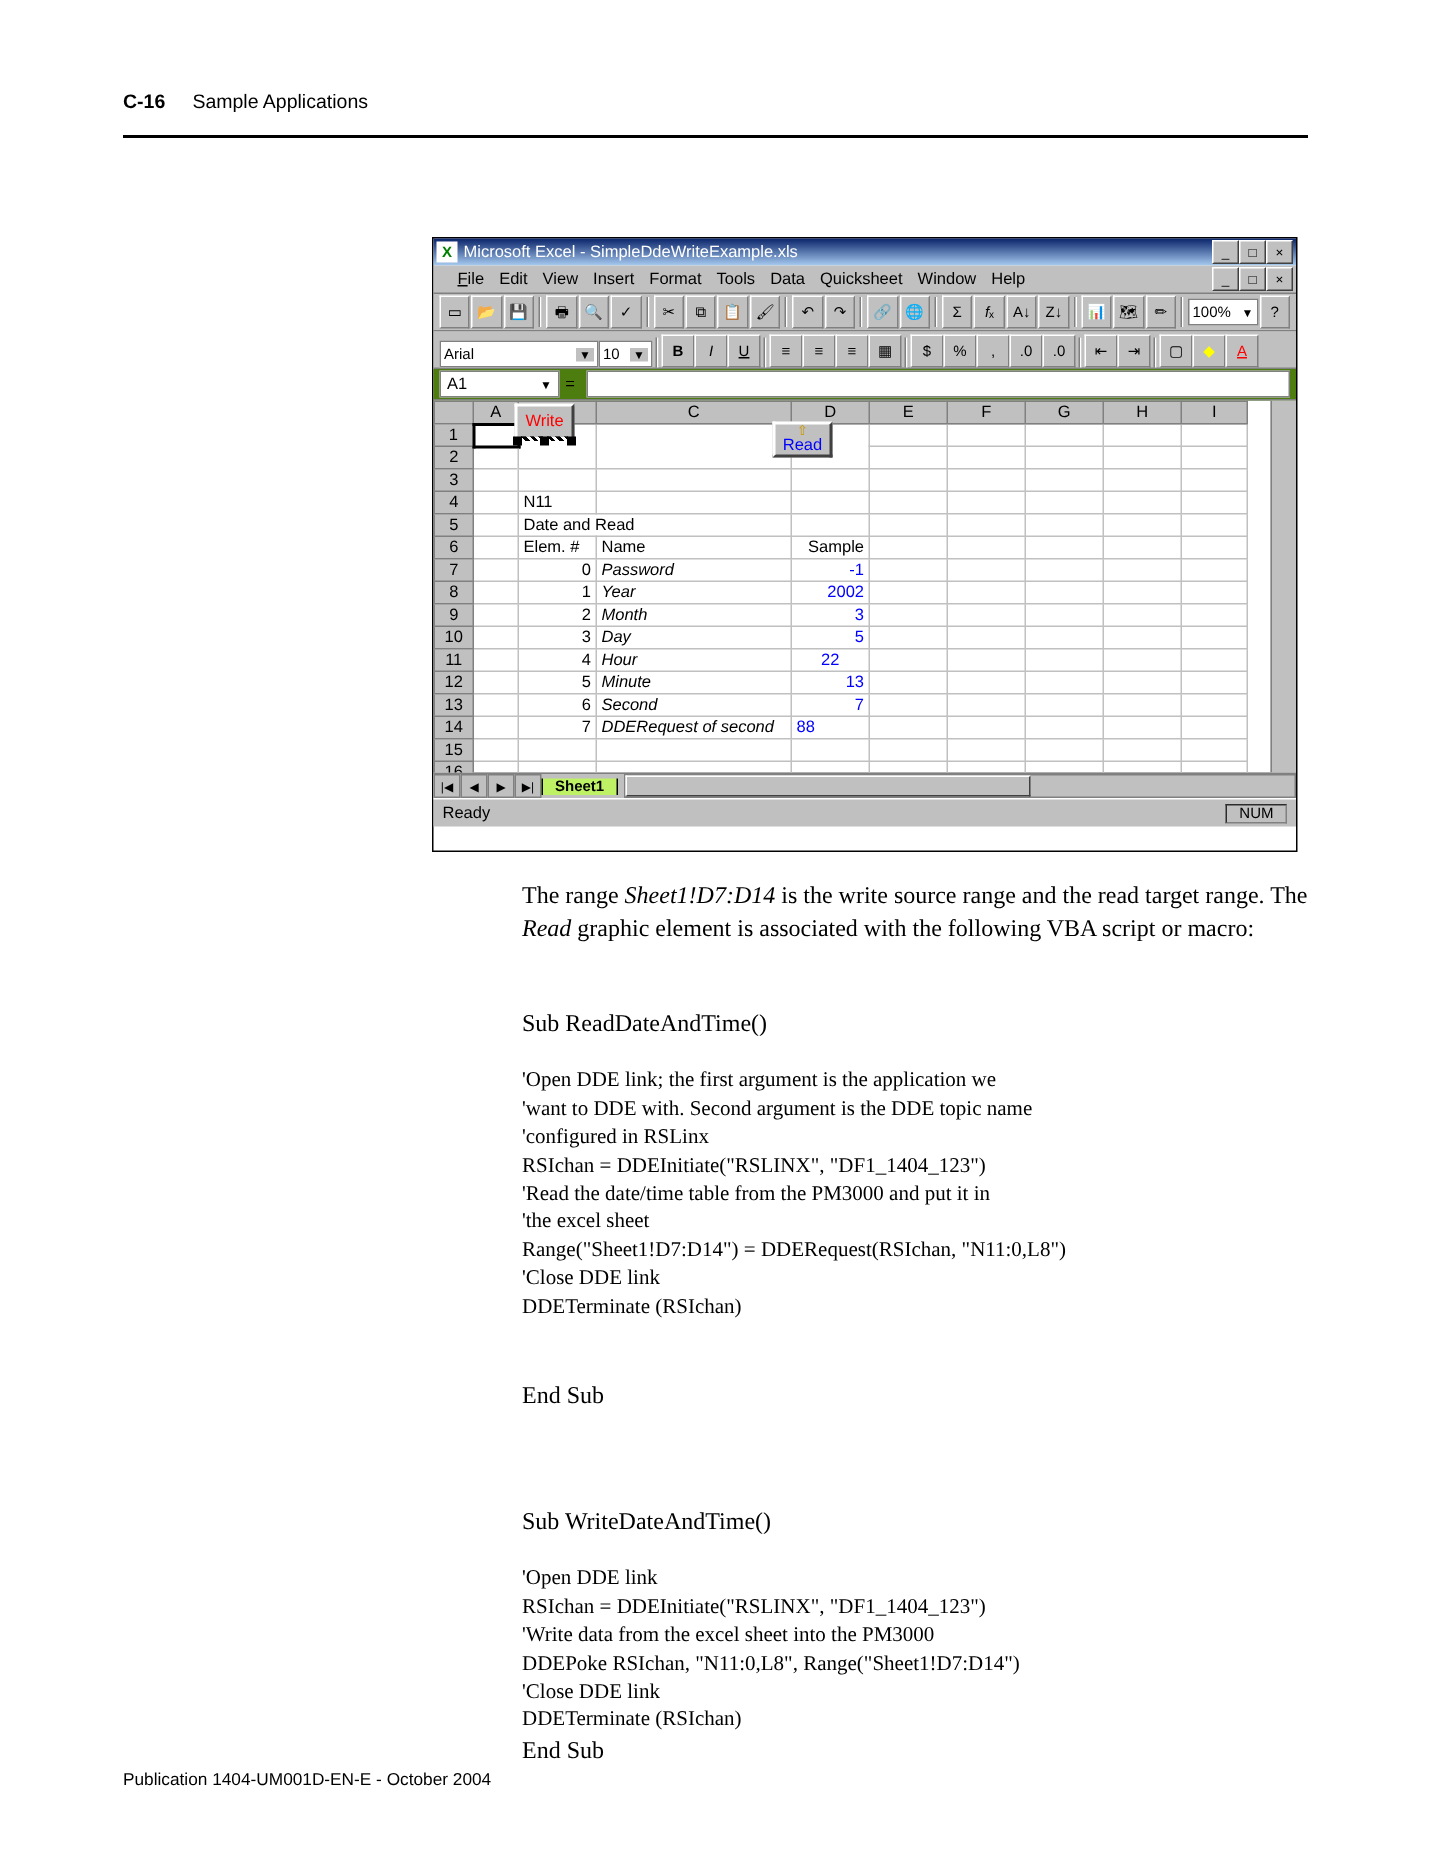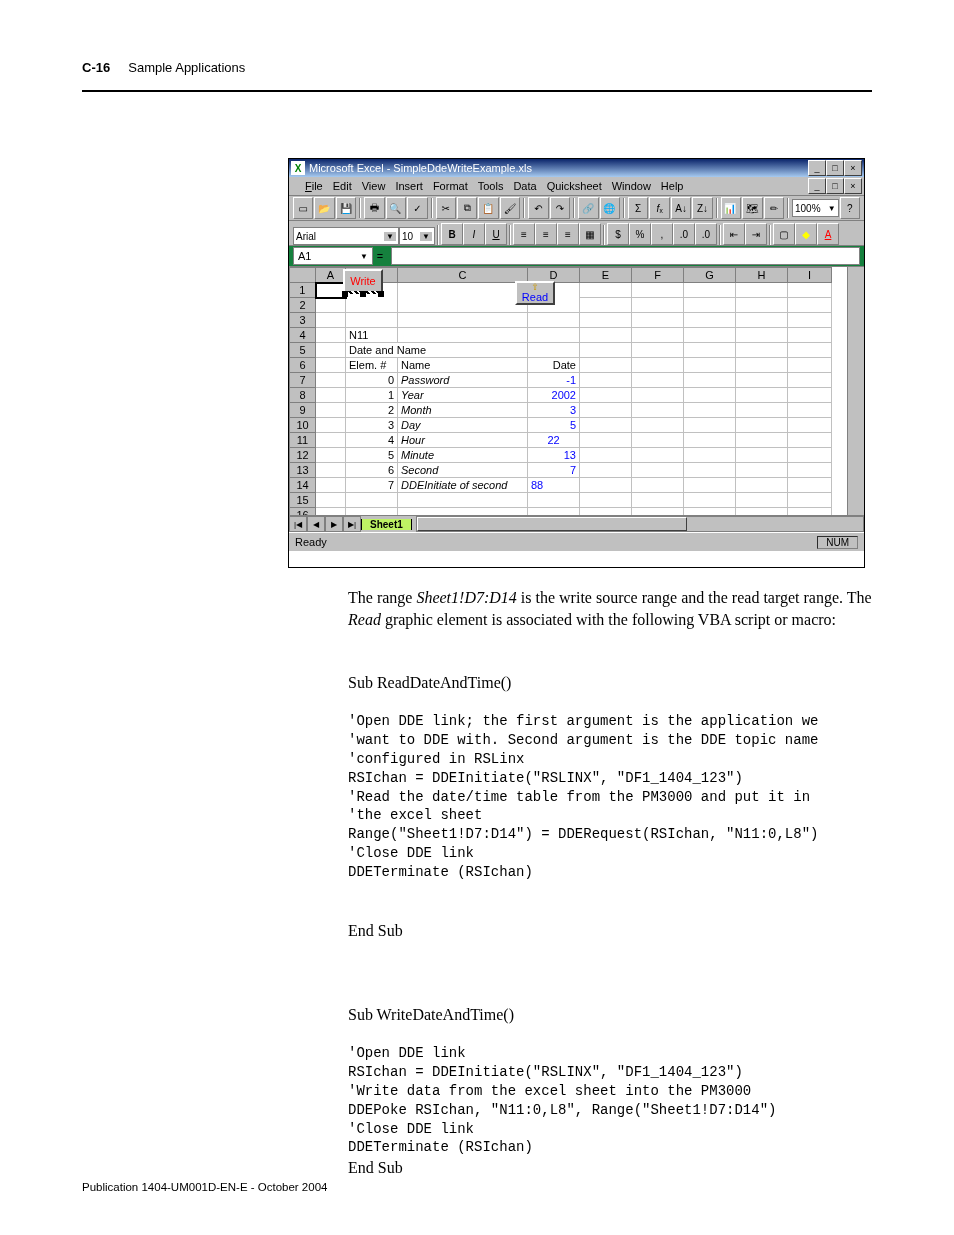--- a/index.html
+++ b/index.html
@@ -18,21 +18,21 @@
   .menubar .u{text-decoration:underline}
   .inner-winbtns{position:absolute;right:2px;top:1px}
   .toolbar{height:24px;background:#c0c0c0;border-bottom:1px solid #808080;display:flex;align-items:center;gap:1px;padding:0 4px}
   .tbtn{width:20px;height:20px;background:#c0c0c0;border:1px solid #c0c0c0;display:flex;align-items:center;justify-content:center;font-size:10px;color:#000}
   .tbtn.raised{border-top-color:#fff;border-left-color:#fff;border-right-color:#808080;border-bottom-color:#808080}
   .sep{width:1px;height:20px;background:#808080;border-right:1px solid #fff;margin:0 2px}
   .zoom{width:44px;height:16px;background:#fff;border:1px solid #808080;font-size:10px;display:flex;align-items:center;padding:0 2px;justify-content:space-between}
   .fontbar{height:24px;background:#c0c0c0;border-bottom:1px solid #808080;display:flex;align-items:flex-end;gap:0;padding:0 4px}
   .ddbox{height:16px;background:#fff;border:1px solid #808080;display:flex;align-items:center;padding:0 2px;font-size:10px;justify-content:space-between}
   .ddbox .arr{font-size:8px;background:#c0c0c0;padding:0 2px}
-  .namebox-row{height:20px;background:#15803d;display:flex;align-items:center;border-bottom:1px solid #808080}
+  .namebox-row{height:20px;background:#4d7c0f;display:flex;align-items:center;border-bottom:1px solid #808080}
   .namebox{width:70px;height:16px;background:#fff;border:1px solid #808080;margin-left:4px;display:flex;align-items:center;padding:0 4px;font-size:11px;justify-content:space-between}
   .fxbar{flex:1;height:16px;background:#fff;border:1px solid #808080;margin:0 4px;display:flex;align-items:center}
   table.xl{border-collapse:collapse;font-size:11px;font-family:Arial,sans-serif}
   table.xl th,table.xl td{border-right:1px solid #c0c0c0;border-bottom:1px solid #c0c0c0;height:15px;padding:0 3px;box-sizing:border-box}
   table.xl th{background:#c0c0c0;border:1px solid #808080;font-weight:normal}
   .rowh{width:26px;text-align:center;background:#c0c0c0;border:1px solid #808080}
   .grid-wrap{height:248px;overflow:hidden;position:relative}
   .btn3d{position:absolute;background:#c0c0c0;border:2px solid;border-top-color:#fff;border-left-color:#fff;border-right-color:#404040;border-bottom-color:#404040;font-size:11px;display:flex;align-items:center;justify-content:center;font-family:Arial}
   .write-btn{left:54px;top:2px;width:36px;height:20px;color:#f00}
   .read-btn{left:226px;top:14px;width:36px;height:20px;color:#00f;flex-direction:column;line-height:1}
@@ -43,21 +43,21 @@
   .tab-nav{display:flex}
   .tab-nav .nbtn{width:16px;height:14px;border:1px solid #808080;background:#c0c0c0;display:flex;align-items:center;justify-content:center;font-size:8px}
   .sheet-tab{background:#bef264;border:1px solid #000;border-bottom:none;border-top:none;padding:0 8px;font-weight:bold;font-size:10px}
   .statusbar{height:18px;background:#c0c0c0;display:flex;align-items:center;padding:0 6px;justify-content:space-between;font-size:11px;border-top:1px solid #fff}
   .num-box{border:1px inset #808080;padding:0 8px;font-size:10px}
   .hscroll{flex:1;height:14px;background:#c0c0c0;margin-left:4px;border:1px solid #808080;position:relative}
   .hthumb{position:absolute;left:0;width:60%;top:0;bottom:0;background:#c0c0c0;border:1px solid #fff;border-right-color:#404040;border-bottom-color:#404040}
   .body-text{position:absolute;left:348px;width:530px;font-size:16px;line-height:1.35}
   .body-text.t1{top:587px}
   .body-text.t2{top:672px}
-  .code{font-family:Liberation Mono, monospace;font-size:14px;white-space:pre;line-height:1.35}
+  .code{font-family:Liberation Serif, serif;font-size:14px;white-space:pre;line-height:1.35}
   .body-text.c1{top:712px}
   .body-text.t3{top:920px}
   .body-text.t4{top:962px}
   .body-text.t5{top:1004px}
   .body-text.c2{top:1044px}
   .footer{position:absolute;bottom:42px;left:82px;font-family:Helvetica,Arial,sans-serif;font-size:11.5px}
   .vscroll{position:absolute;right:0;top:0;bottom:0;width:16px;background:#c0c0c0;border-left:1px solid #808080}
   .sel-handle{position:absolute;width:6px;height:6px;background:#000}
   .hazbar{height:3px;background:repeating-linear-gradient(45deg,#000,#000 2px,#fff 2px,#fff 4px)}
 </style>
@@ -238,34 +238,34 @@
               <td></td>
               <td></td>
               <td></td>
               <td></td>
               <td></td>
               <td></td>
             </tr>
         <tr>
               <th class="rowh">5</th>
               <td></td>
-              <td colspan="2">Date and Name</td>
+              <td colspan="2">Date and Read</td>
               <td></td>
               <td></td>
               <td></td>
               <td></td>
               <td></td>
               <td></td>
             </tr>
         <tr>
               <th class="rowh">6</th>
               <td></td>
               <td>Elem. #</td>
               <td>Name</td>
-              <td style="text-align:right">Date</td>
+              <td style="text-align:right">Sample</td>
               <td></td>
               <td></td>
               <td></td>
               <td></td>
               <td></td>
             </tr>
         <tr>
               <th class="rowh">7</th>
               <td></td>
               <td style="text-align:right">0</td>
@@ -346,21 +346,21 @@
               <td></td>
               <td></td>
               <td></td>
               <td></td>
               <td></td>
             </tr>
         <tr>
               <th class="rowh">14</th>
               <td></td>
               <td style="text-align:right">7</td>
-              <td class="italic">DDEInitiate of second</td>
+              <td class="italic">DDERequest of second</td>
               <td class="blue" style="text-align:left">88</td>
               <td></td>
               <td></td>
               <td></td>
               <td></td>
               <td></td>
             </tr>
         <tr>
               <th class="rowh">15</th>
               <td></td>

